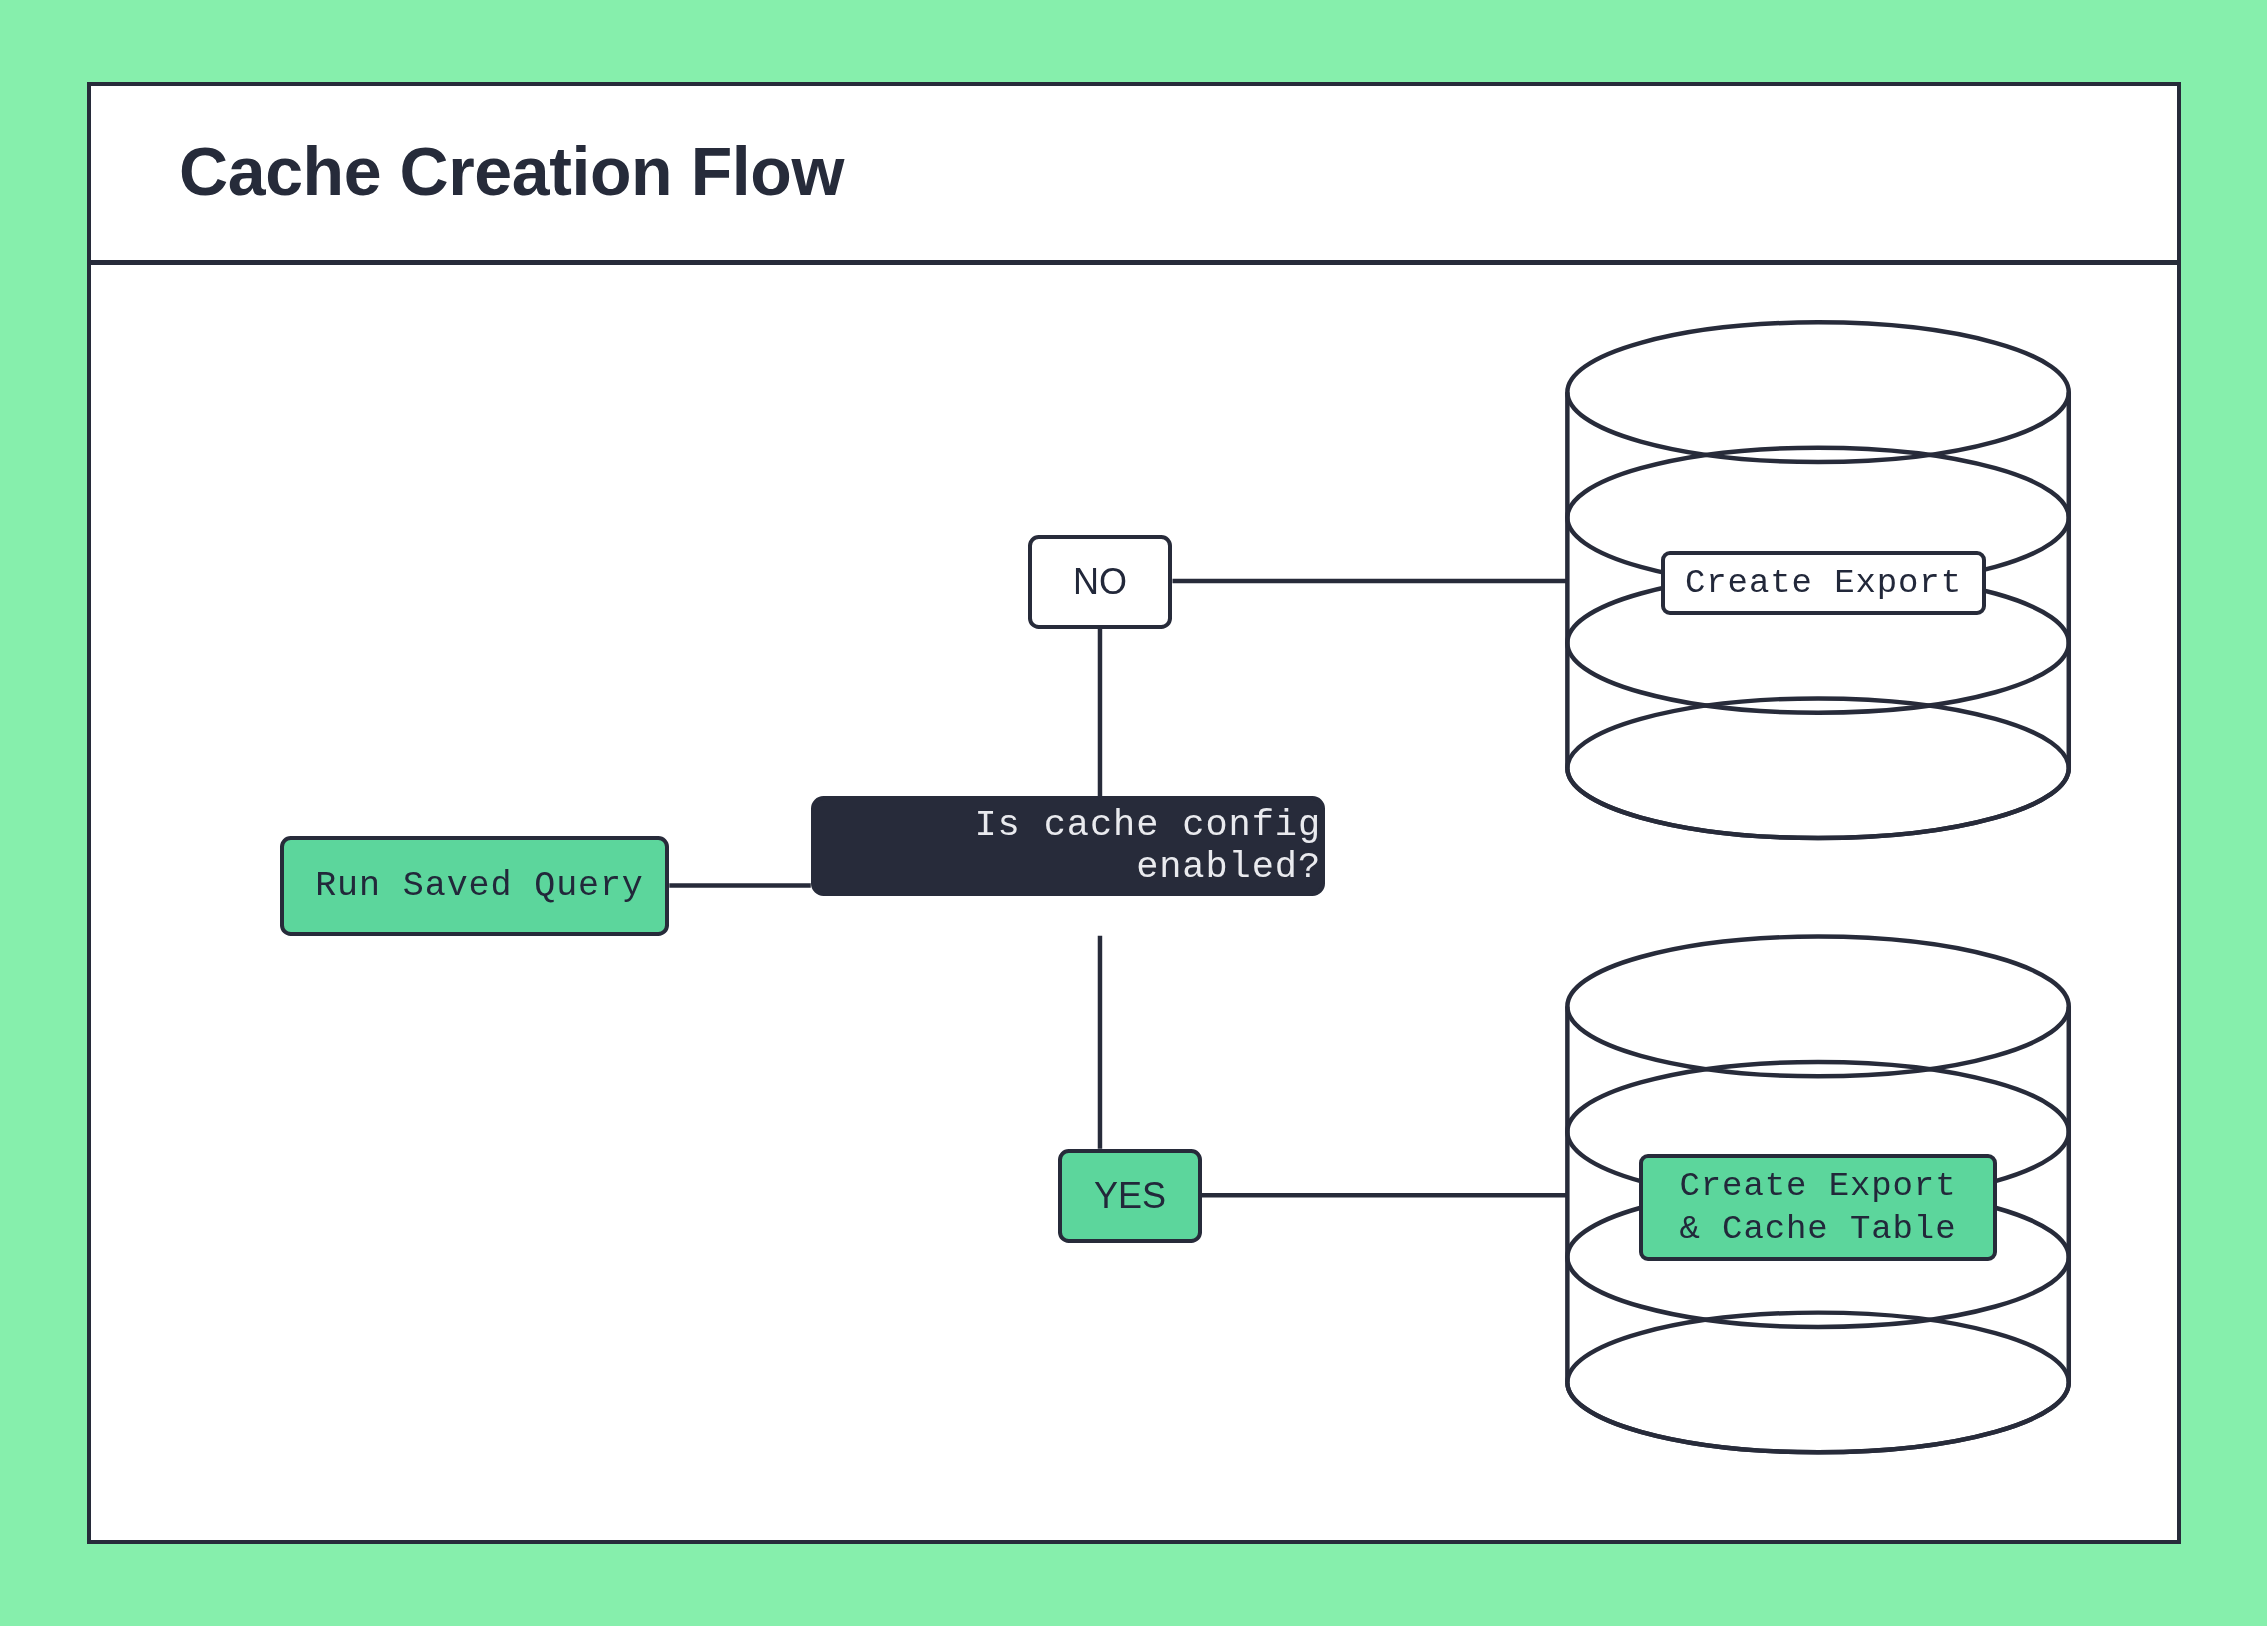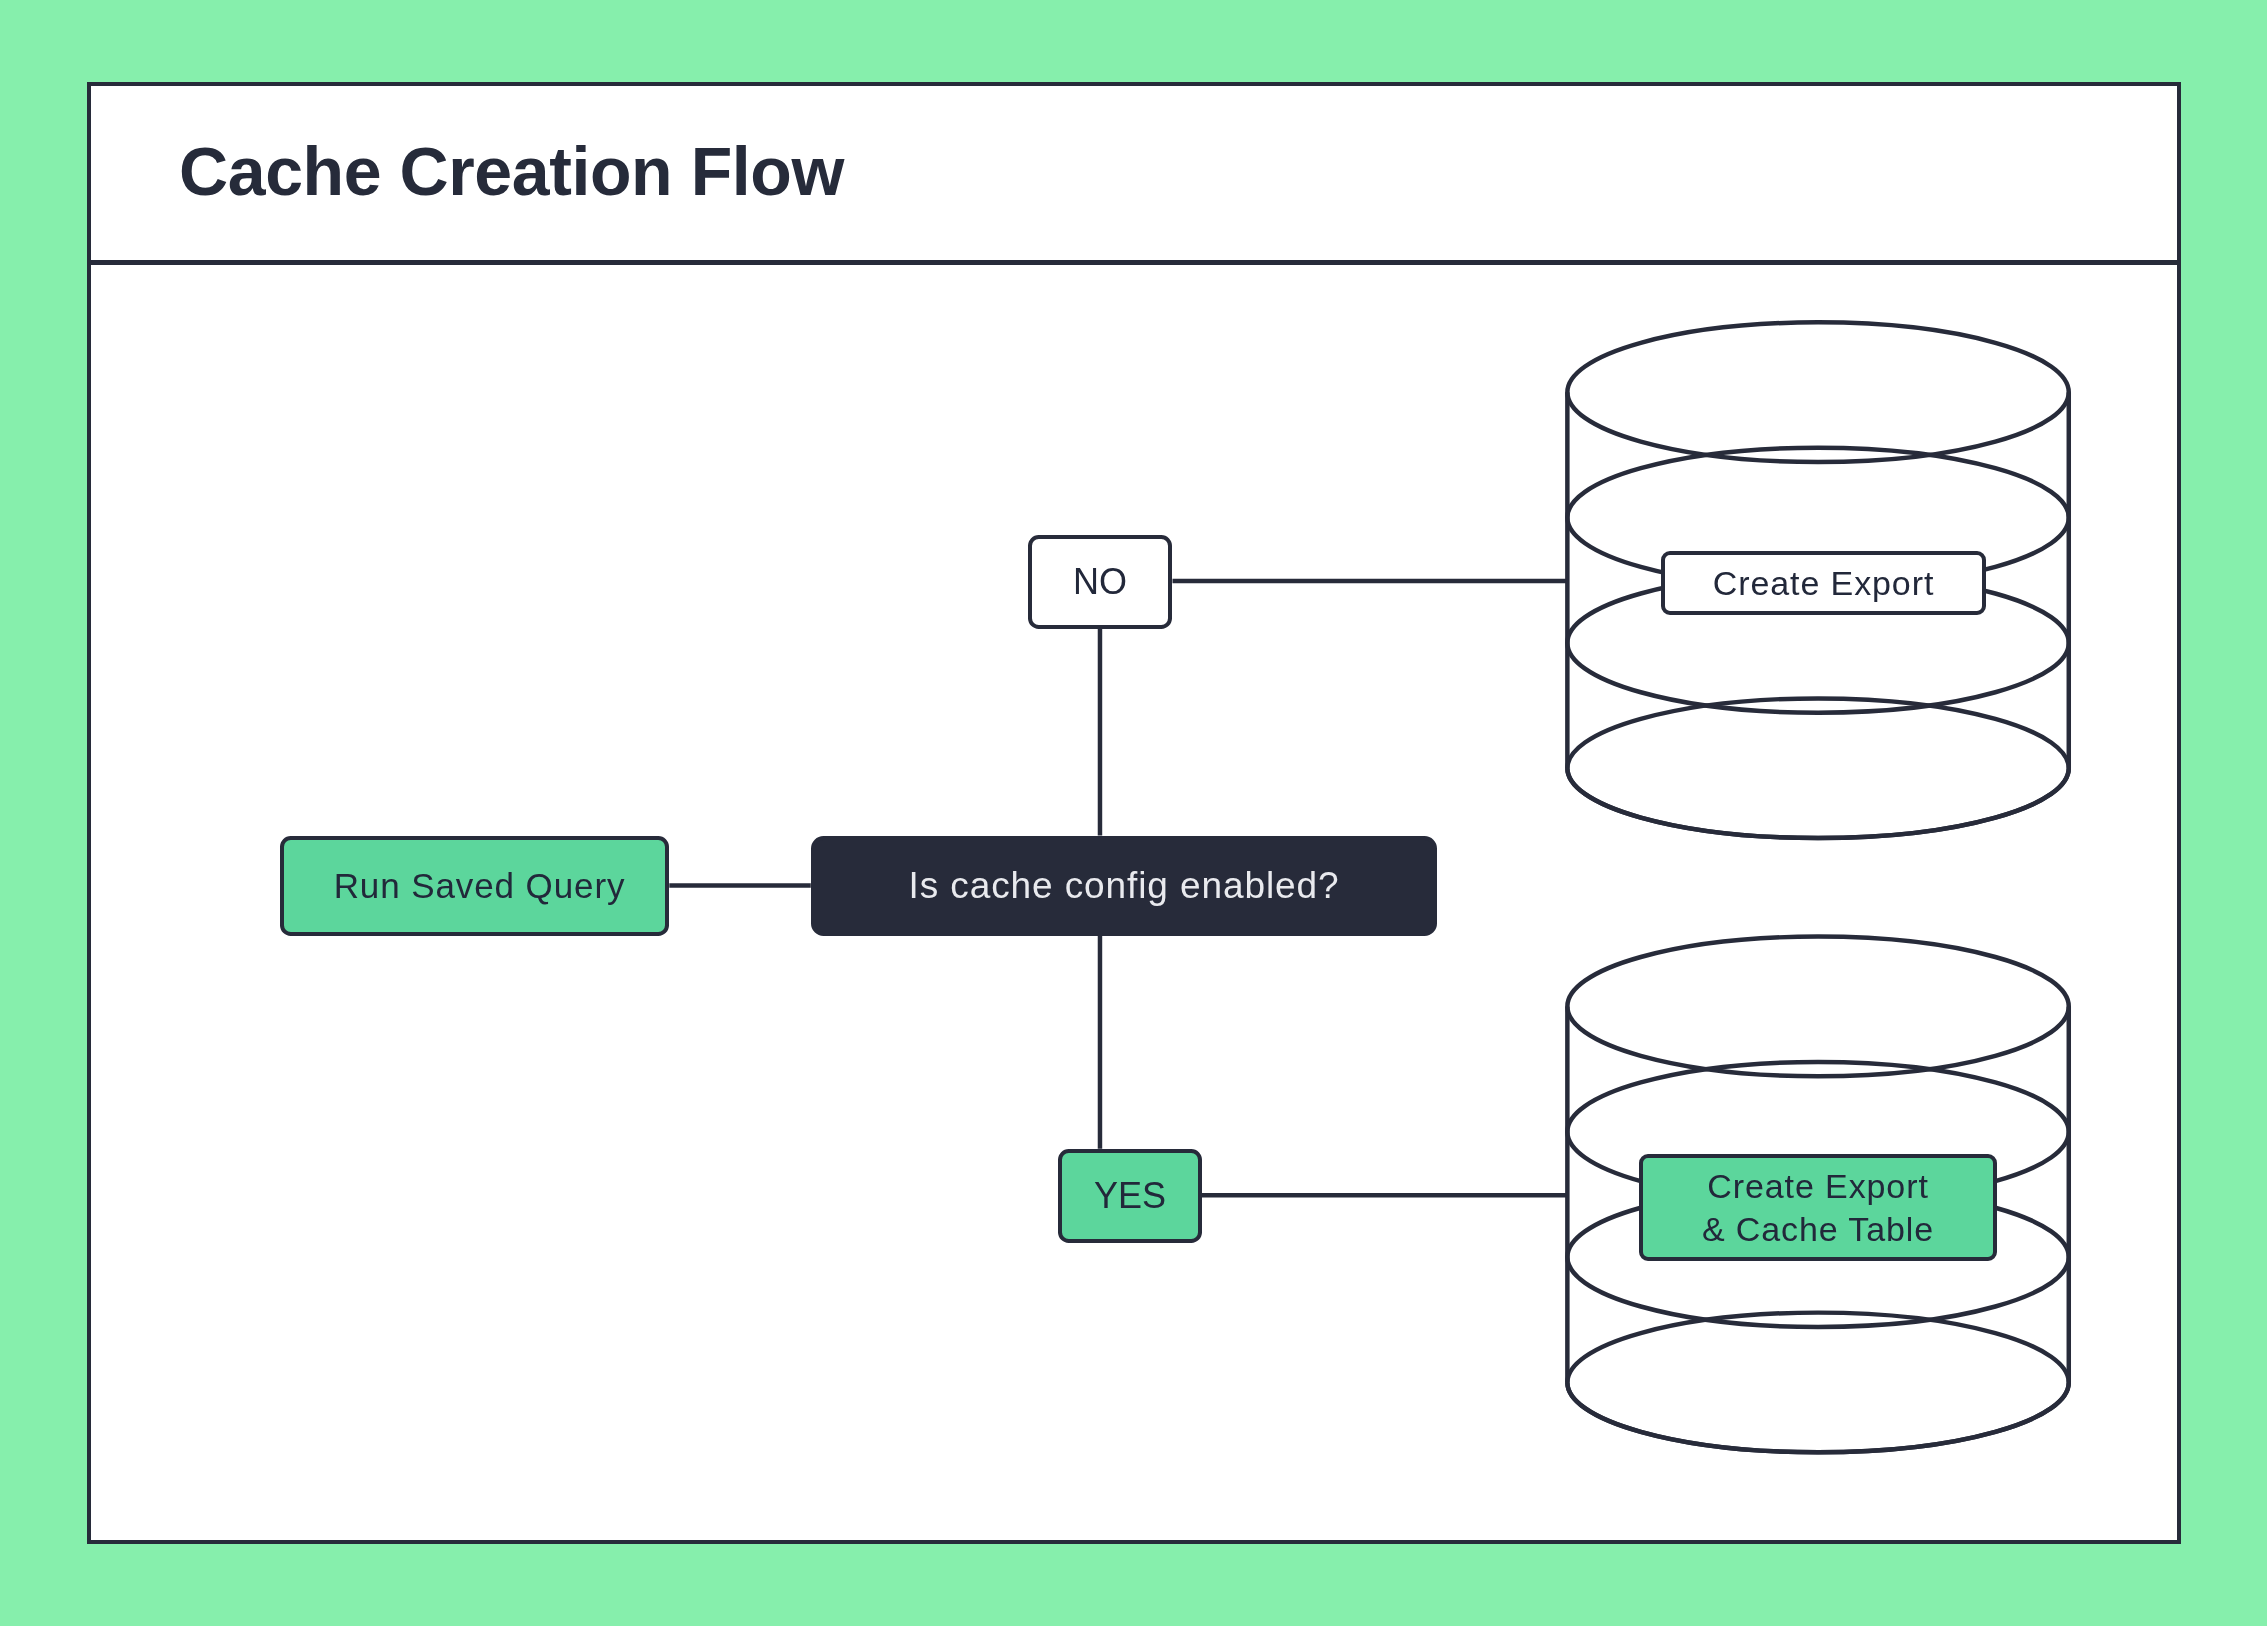--- a/index.html
+++ b/index.html
@@ -61,21 +61,21 @@
     pointer-events: none;
   }
   
   .node {
     position: absolute;
     box-sizing: border-box;
     display: flex;
     align-items: center;
     justify-content: center;
     text-align: center;
-    font-family: Liberation Sans, sans-serif;
+    font-family: Liberation Mono, monospace;
     white-space: pre-line;
   }
   .node-green {
     background: #5cd69c;
     border: 4.5px solid #272b3a;
     border-radius: 10.7px;
     color: #22283a;
   }
   .node-dark {
     background: #272b3a;
@@ -88,21 +88,21 @@
     border: 4.5px solid #272b3a;
     border-radius: 10.7px;
     color: #22283a;
   }
   
   #node-run-saved-query {
     left: 280px;  top: 836px;  width: 389px;  height: 100px;
     font-size: 35px;  letter-spacing: 0.9px; padding-left: 10px;
   }
   #node-decision {
-    left: 811px;  top: 836px;  width: 626px;  height: 100px;
+    left: 811px;  top: 796px;  width: 514px;  height: 100px;
     font-size: 37px;  letter-spacing: 0.9px; text-align: right;
   }
   #label-no {
     left: 1028px; top: 535px;  width: 144px;  height: 94px;
     font-family: "Liberation Sans", sans-serif;
     font-size: 36px;
   }
   #label-yes {
     left: 1032px; top: 1149px; width: 144px;  height: 94px;
     font-family: "Liberation Sans", sans-serif;

